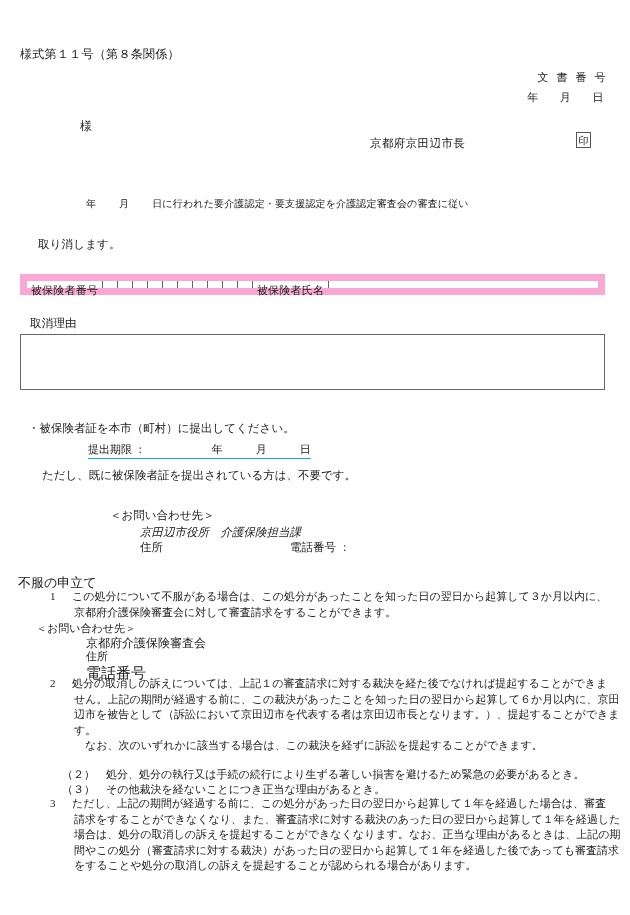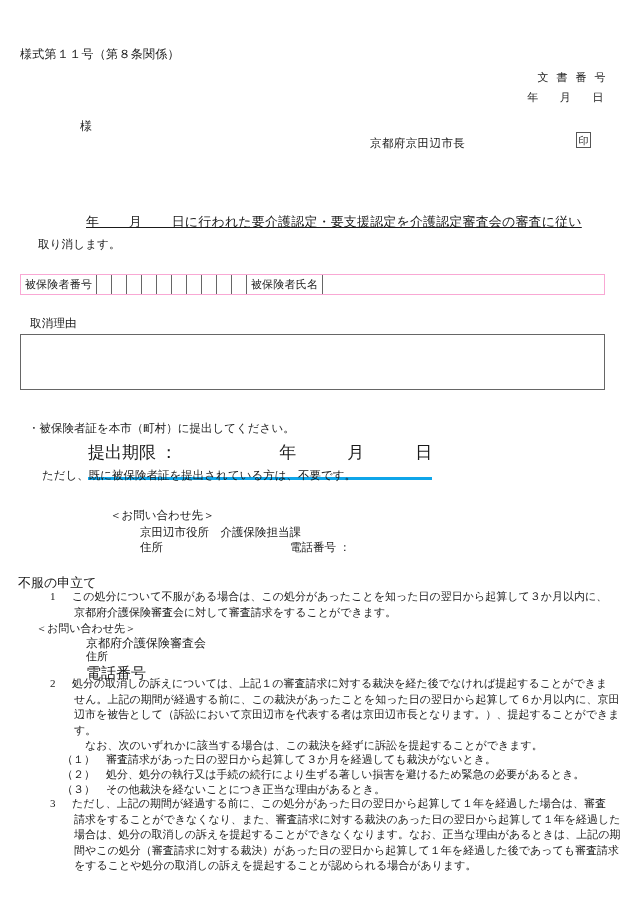--- a/index.html
+++ b/index.html
@@ -71,40 +71,39 @@
     left: 0; top: 174px;
     width: 630px;
     text-align: center;
     font-size: 13px;
     letter-spacing: 0.6px;
     white-space: pre;
   }
 
   
   #intro-line-1 {
-    left: 86px; top: 213px;
-    font-size: 13px;
+    left: 86px; top: 197px;
+    font-size: 10px;
     letter-spacing: 0.15px;
-    text-decoration: underline;
   }
   #intro-line-2 {
     left: 26px; top: 237px;
     font-size: 11.5px;
     letter-spacing: 0.15px;
     margin-left: 12px;
   }
 
   
   #insured-table {
     position: absolute;
     left: 20px; top: 274px;
     width: 585px;
     height: 21px;
     display: flex;
-    border: 1px solid #f9a8d4;
+    border: 7px solid #f9a8d4;
     box-sizing: border-box;
     background: #fff;
   }
   #insured-table .cell {
     border-right: 1px solid #666;
     box-sizing: border-box;
     font-size: 11px;
     line-height: 19px;
     text-align: center;
     white-space: pre;
@@ -129,37 +128,38 @@
     background: #fff;
   }
 
   
   #submit-note {
     left: 28px; top: 421px;
     font-size: 11.5px;
   }
   #submit-deadline {
     left: 88px; top: 442px;
-    font-size: 17px;
-    border-bottom: 3px solid #0ea5e9;
-    padding-bottom: 12px;
+    font-size: 11px;
+    border-bottom: 1px solid #0ea5e9;
+    padding-bottom: 1px;
   }
   #submit-exception {
     left: 42px; top: 468px;
     font-size: 11.5px;
   }
 
   
   #contact1-head {
     left: 110px; top: 508px;
     font-size: 11.5px;
   }
   #contact1-office {
     left: 140px; top: 525px;
     font-size: 11.5px;
+    font-style: italic;
   }
   #contact1-addr {
     left: 140px; top: 540px;
     font-size: 11.5px;
   }
   #contact1-tel {
     left: 290px; top: 540px;
     font-size: 11.5px;
   }
 
@@ -297,23 +297,20 @@
     <span class="num">2</span>
     <span class="body">
       <span class="nowrap">処分の取消しの訴えについては、上記１の審査請求に対する裁決を経た後でなければ提起することができま</span>
       <span class="cont nowrap">せん。上記の期間が経過する前に、この裁決があったことを知った日の翌日から起算して６か月以内に、京田</span>
       <span class="cont nowrap">辺市を被告として（訴訟において京田辺市を代表する者は京田辺市長となります。）、提起することができま</span>
       <span class="cont nowrap">す。</span>
       <span class="nao nowrap">なお、次のいずれかに該当する場合は、この裁決を経ずに訴訟を提起することができます。</span>
     </span>
   </div>
 
-  <div class="sub-item" id="sub-1">
-    <span class="sn">（１）</span><span>審査請求があった日の翌日から起算して３か月を経過しても裁決がないとき。</span>
-  </div>
   <div class="sub-item" id="sub-2">
     <span class="sn">（２）</span><span>処分、処分の執行又は手続の続行により生ずる著しい損害を避けるため緊急の必要があるとき。</span>
   </div>
   <div class="sub-item" id="sub-3">
     <span class="sn">（３）</span><span>その他裁決を経ないことにつき正当な理由があるとき。</span>
   </div>
 
   <div class="appeal-item" id="appeal-3">
     <span class="num">3</span>
     <span class="body">

